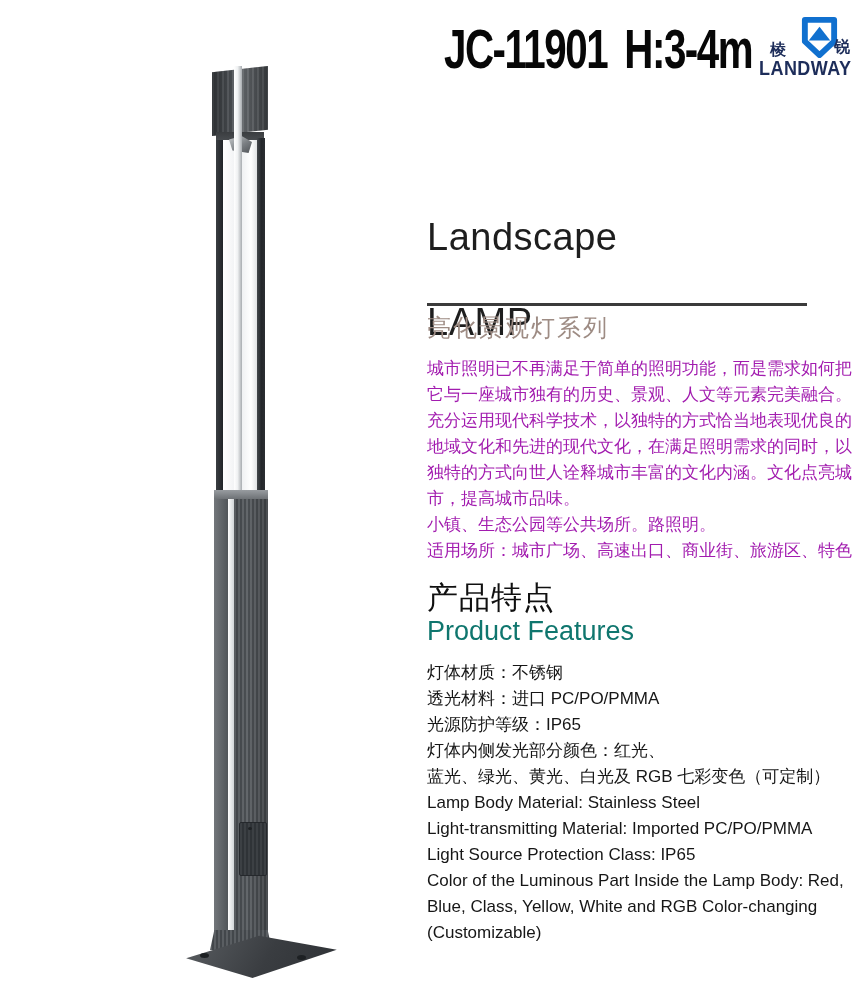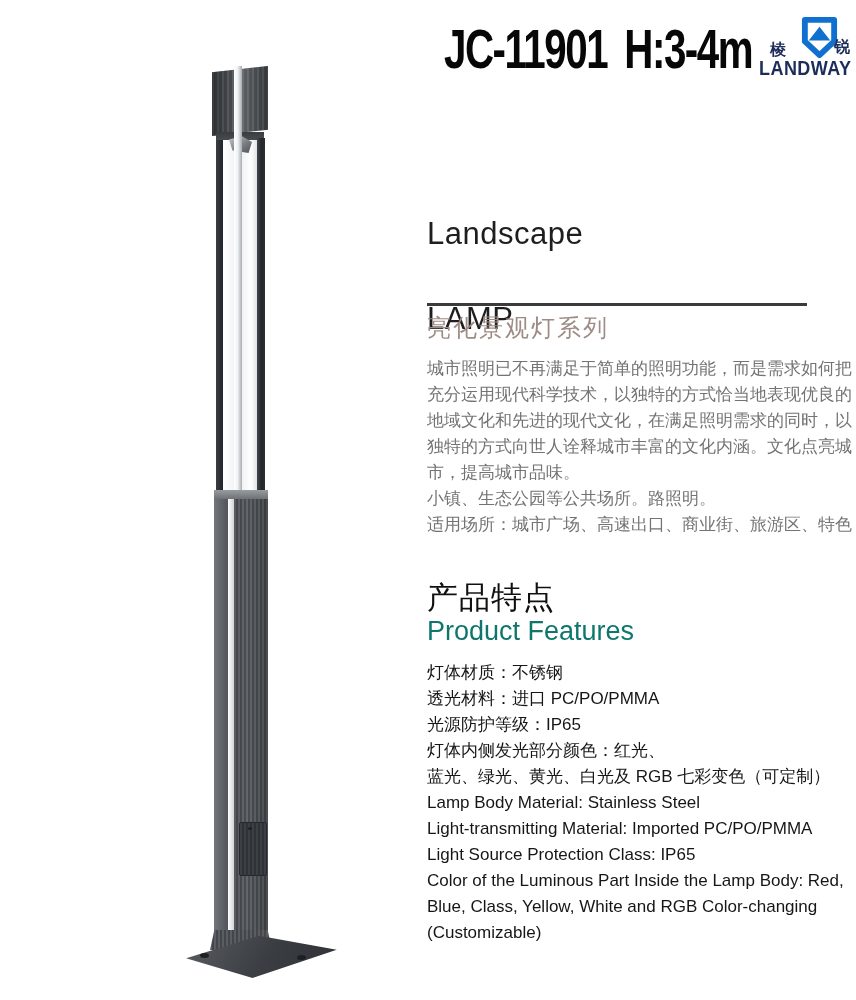--- a/index.html
+++ b/index.html
@@ -99,26 +99,26 @@
   .base-plate{
     position:absolute;left:178px;top:934px;width:162px;height:44px;
     clip-path:polygon(5% 55%,50% 4%,98% 36%,46% 100%);
     background:linear-gradient(120deg,#5c6064,#3a3d41 55%,#2e3135);
   }
   .hole{position:absolute;background:#1d2023;border-radius:50%;}
   .hole-left{left:200px;top:953px;width:9px;height:5px;}
   .hole-right{left:297px;top:955px;width:9px;height:5px;}
   
   .col{position:absolute;left:427px;width:410px;}
-  .title-en{font-size:31px;font-weight:400;color:#1e1e1e;letter-spacing:.5px;}
+  .title-en{font-size:38px;font-weight:400;color:#1e1e1e;letter-spacing:.5px;}
   .title1{top:216px;}
   .title2{top:261px;margin-top:40px;}
   .divider{position:absolute;left:427px;top:303px;width:380px;height:3px;background:#3b3b3b;}
   .series{top:312px;font-size:24px;color:#9e8c84;letter-spacing:2px;}
-  .desc{top:356px;font-size:17px;line-height:26px;color:#737373;}
+  .desc{top:356px;font-size:17px;line-height:26px;color:#a21caf;}
   .desc div{white-space:nowrap;}
   .feat-cn{top:577px;font-size:31px;color:#101010;font-weight:500;letter-spacing:1px;}
   .feat-en{top:616px;font-size:27px;font-weight:400;color:#0f766e;}
   .specs{top:660px;font-size:17px;line-height:26px;color:#161616;}
   .specs div{white-space:nowrap;}
 </style>
 </head>
 <body>
 
 <div class="model-title">JC-11901 H:3-4m</div>
@@ -157,20 +157,21 @@
   <div class="hole hole-right"></div>
 </div>
 
 <div class="col title-en title1">Landscape</div>
 <div class="col title-en title2">LAMP</div>
 <div class="divider"></div>
 <div class="col series">亮化景观灯系列</div>
 
 <div class="col desc">
     <div>城市照明已不再满足于简单的照明功能，而是需求如何把</div>
+    <div>它与一座城市独有的历史、景观、人文等元素完美融合。</div>
     <div>充分运用现代科学技术，以独特的方式恰当地表现优良的</div>
     <div>地域文化和先进的现代文化，在满足照明需求的同时，以</div>
     <div>独特的方式向世人诠释城市丰富的文化内涵。文化点亮城</div>
     <div>市，提高城市品味。</div>
     <div>小镇、生态公园等公共场所。路照明。</div>
     <div>适用场所：城市广场、高速出口、商业街、旅游区、特色</div>
   </div>
 
 <div class="col feat-cn">产品特点</div>
 <div class="col feat-en">Product Features</div>

